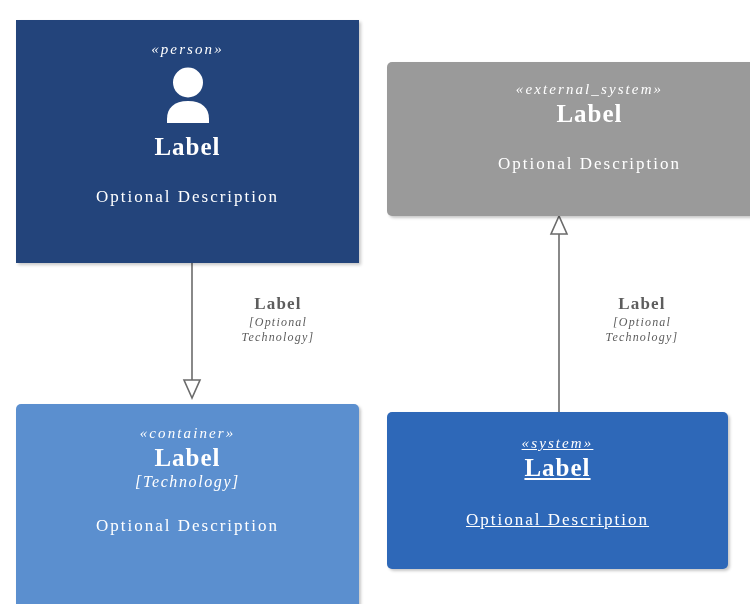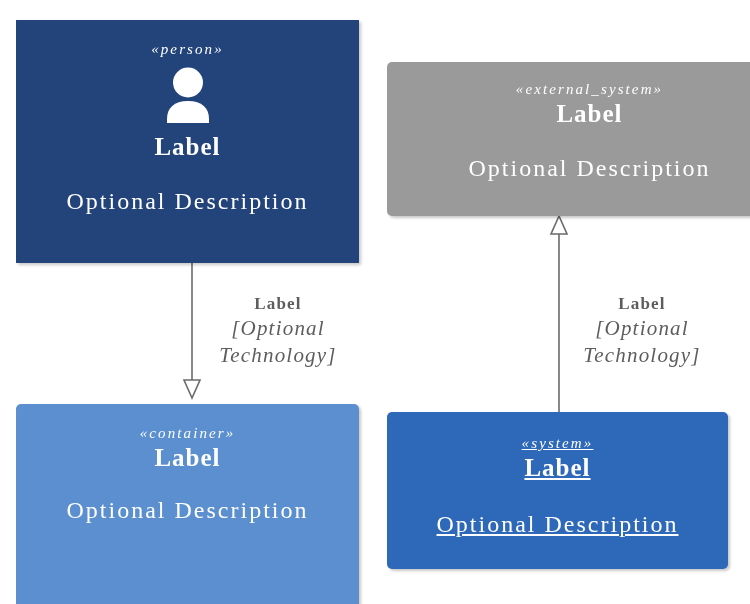--- a/index.html
+++ b/index.html
@@ -53,21 +53,21 @@
 
   .tech {
     font-style: italic;
     font-size: 16px;
     letter-spacing: 1.6px;
     line-height: 1.12;
     white-space: nowrap;
   }
 
   .desc {
-    font-size: 24px;
+    font-size: 17px;
     letter-spacing: 2.0px;
     line-height: 1.1;
     white-space: nowrap;
   }
 
   
 
   #node-person {
     left: 16px;  top: 20px;
     width: 343px; height: 243px;
@@ -133,21 +133,21 @@
     line-height: 1.28;
     white-space: nowrap;
   }
   .edge-label .el-title {
     font-weight: bold;
     font-size: 17px;
     letter-spacing: 1.2px;
   }
   .edge-label .el-tech {
     font-style: italic;
-    font-size: 21px;
+    font-size: 12px;
     letter-spacing: 1.2px;
   }
 
   #edge-label-left  { left: 196px; top: 293px; width: 164px; }
   #edge-label-right { left: 560px; top: 293px; width: 164px; }
 </style>
 </head>
 <body>
 
 <div id="canvas">
@@ -189,20 +189,21 @@
 
   <div class="node" id="node-external">
     <div class="stereotype">«external_system»</div>
     <div class="nodelabel">Label</div>
     <div class="desc">Optional Description</div>
   </div>
 
   <div class="node" id="node-container">
     <div class="stereotype">«container»</div>
     <div class="nodelabel">Label</div>
+    <div class="tech">[Technology]</div>
     <div class="desc">Optional Description</div>
   </div>
 
   <div class="node" id="node-system">
     <div class="stereotype">«system»</div>
     <div class="nodelabel">Label</div>
     <div class="desc">Optional Description</div>
   </div>
 
 </div>

